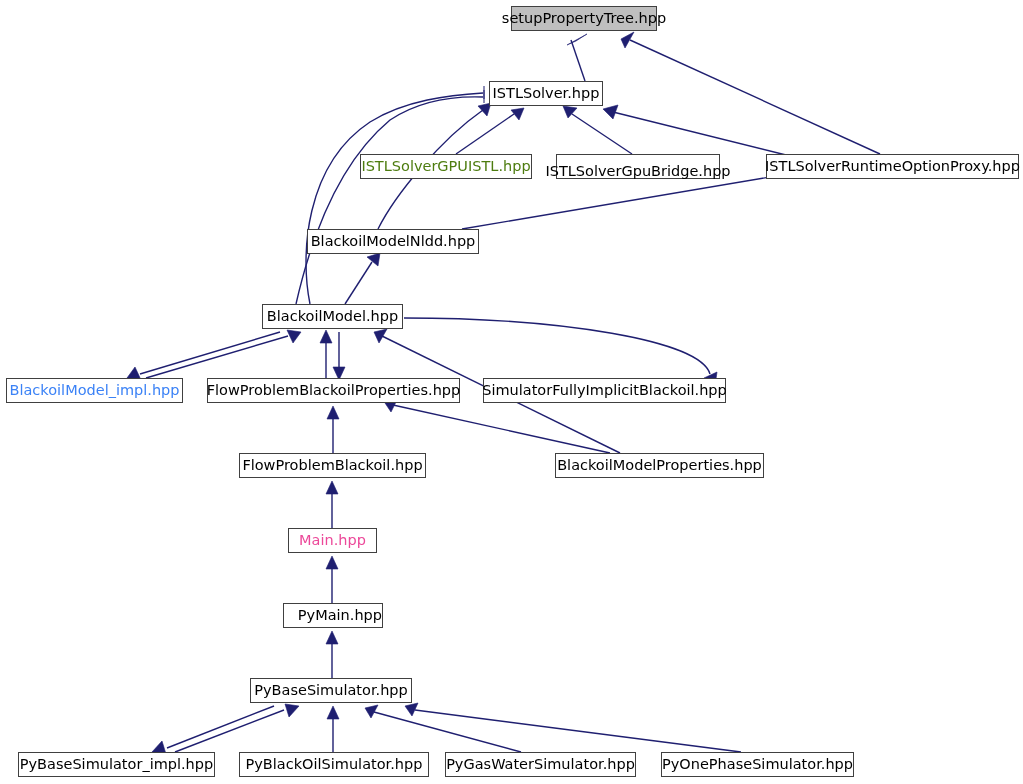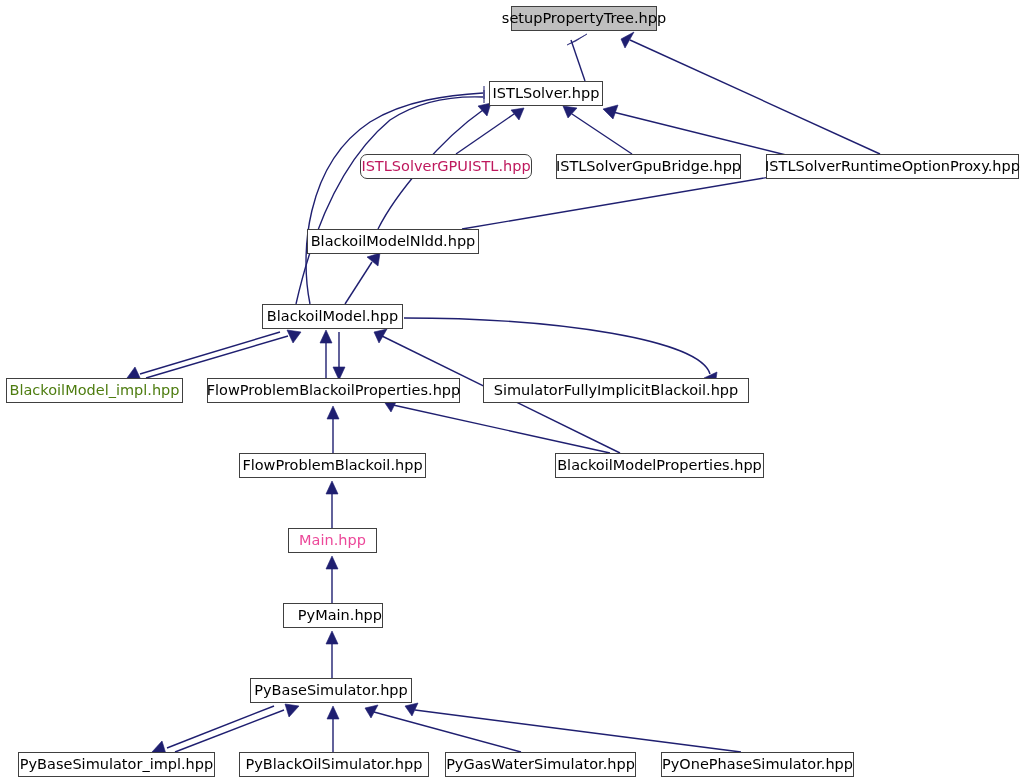--- a/index.html
+++ b/index.html
@@ -109,42 +109,42 @@
       <polygon class="edge-head" points="378,705 365,708 371,718" fill="#1f1f70" stroke="#1f1f70"></polygon>
       <path class="edge-line" d="M 741 752 L 415 710" stroke="#1f1f70"></path>
       <polygon class="edge-head" points="418,703 405,706 412,716" fill="#1f1f70" stroke="#1f1f70"></polygon>
     </svg>
 <div class="node-box root" style="left: 511px; top: 6px; width: 146px; height: 25px; border-color: rgb(64, 64, 64); background: rgb(191, 191, 191); color: rgb(0, 0, 0);">
       <span>setupPropertyTree.hpp</span>
     </div>
     <div class="node-box" style="left: 489px; top: 81px; width: 114px; height: 25px; border-color: rgb(64, 64, 64); background: rgb(255, 255, 255); color: rgb(0, 0, 0);">
       <span>ISTLSolver.hpp</span>
     </div>
-    <div class="node-box" style="left: 360px; top: 154px; width: 172px; height: 25px; border-color: rgb(64, 64, 64); background: rgb(255, 255, 255); color: #be185d; border-radius: 7px;">
+    <div class="node-box" style="left: 360px; top: 154px; width: 172px; height: 25px; border-color: rgb(64, 64, 64); background: rgb(255, 255, 255); color: #4d7c0f;">
       <span>ISTLSolverGPUISTL.hpp</span>
     </div>
-    <div class="node-box" style="left: 556px; top: 154px; width: 185px; height: 25px; border-color: rgb(64, 64, 64); background: rgb(255, 255, 255); color: rgb(0, 0, 0);">
+    <div class="node-box" style="left: 556px; top: 154px; width: 164px; height: 25px; border-color: rgb(64, 64, 64); background: rgb(255, 255, 255); color: rgb(0, 0, 0); align-items: flex-end;">
       <span>ISTLSolverGpuBridge.hpp</span>
     </div>
     <div class="node-box" style="left: 766px; top: 154px; width: 253px; height: 25px; border-color: rgb(64, 64, 64); background: rgb(255, 255, 255); color: rgb(0, 0, 0);">
       <span>ISTLSolverRuntimeOptionProxy.hpp</span>
     </div>
     <div class="node-box" style="left: 307px; top: 229px; width: 172px; height: 25px; border-color: rgb(64, 64, 64); background: rgb(255, 255, 255); color: rgb(0, 0, 0);">
       <span>BlackoilModelNldd.hpp</span>
     </div>
     <div class="node-box" style="left: 262px; top: 304px; width: 141px; height: 25px; border-color: rgb(64, 64, 64); background: rgb(255, 255, 255); color: rgb(0, 0, 0);">
       <span>BlackoilModel.hpp</span>
     </div>
-    <div class="node-box" style="left: 6px; top: 378px; width: 177px; height: 25px; border-color: rgb(64, 64, 64); background: rgb(255, 255, 255); color: #4d7c0f; text-align: right;">
+    <div class="node-box" style="left: 6px; top: 378px; width: 177px; height: 25px; border-color: rgb(64, 64, 64); background: rgb(255, 255, 255); color: #3b82f6; text-align: right;">
       <span>BlackoilModel_impl.hpp</span>
     </div>
     <div class="node-box" style="left: 207px; top: 378px; width: 253px; height: 25px; border-color: rgb(64, 64, 64); background: rgb(255, 255, 255); color: rgb(0, 0, 0);">
       <span>FlowProblemBlackoilProperties.hpp</span>
     </div>
-    <div class="node-box" style="left: 483px; top: 378px; width: 266px; height: 25px; border-color: rgb(64, 64, 64); background: rgb(255, 255, 255); color: rgb(0, 0, 0);">
+    <div class="node-box" style="left: 483px; top: 378px; width: 243px; height: 25px; border-color: rgb(64, 64, 64); background: rgb(255, 255, 255); color: rgb(0, 0, 0);">
       <span>SimulatorFullyImplicitBlackoil.hpp</span>
     </div>
     <div class="node-box" style="left: 239px; top: 453px; width: 187px; height: 25px; border-color: rgb(64, 64, 64); background: rgb(255, 255, 255); color: rgb(0, 0, 0);">
       <span>FlowProblemBlackoil.hpp</span>
     </div>
     <div class="node-box" style="left: 555px; top: 453px; width: 209px; height: 25px; border-color: rgb(64, 64, 64); background: rgb(255, 255, 255); color: rgb(0, 0, 0);">
       <span>BlackoilModelProperties.hpp</span>
     </div>
     <div class="node-box" style="left: 288px; top: 528px; width: 89px; height: 25px; border-color: rgb(64, 64, 64); background: rgb(255, 255, 255); color: #ec4899;">
       <span>Main.hpp</span>

